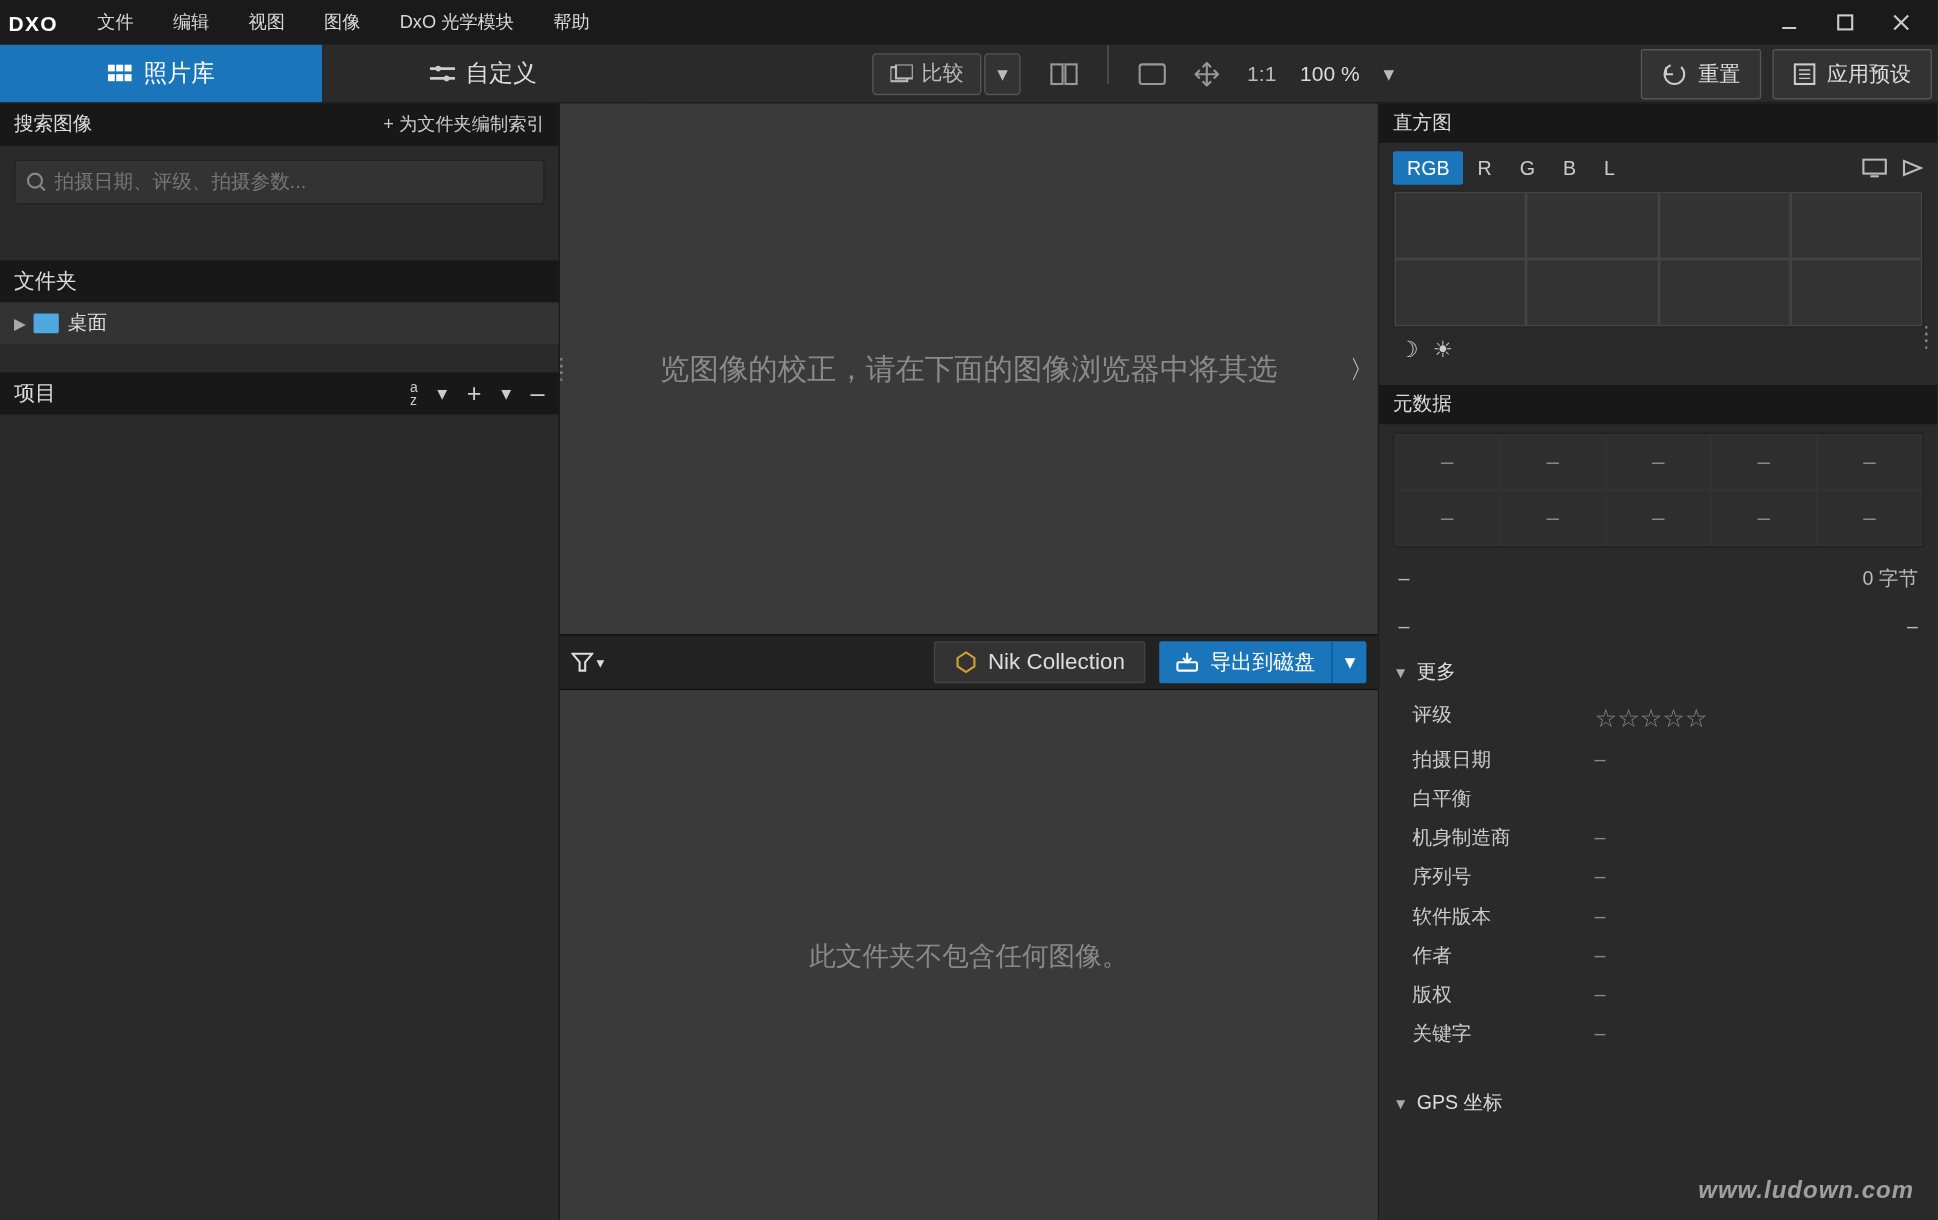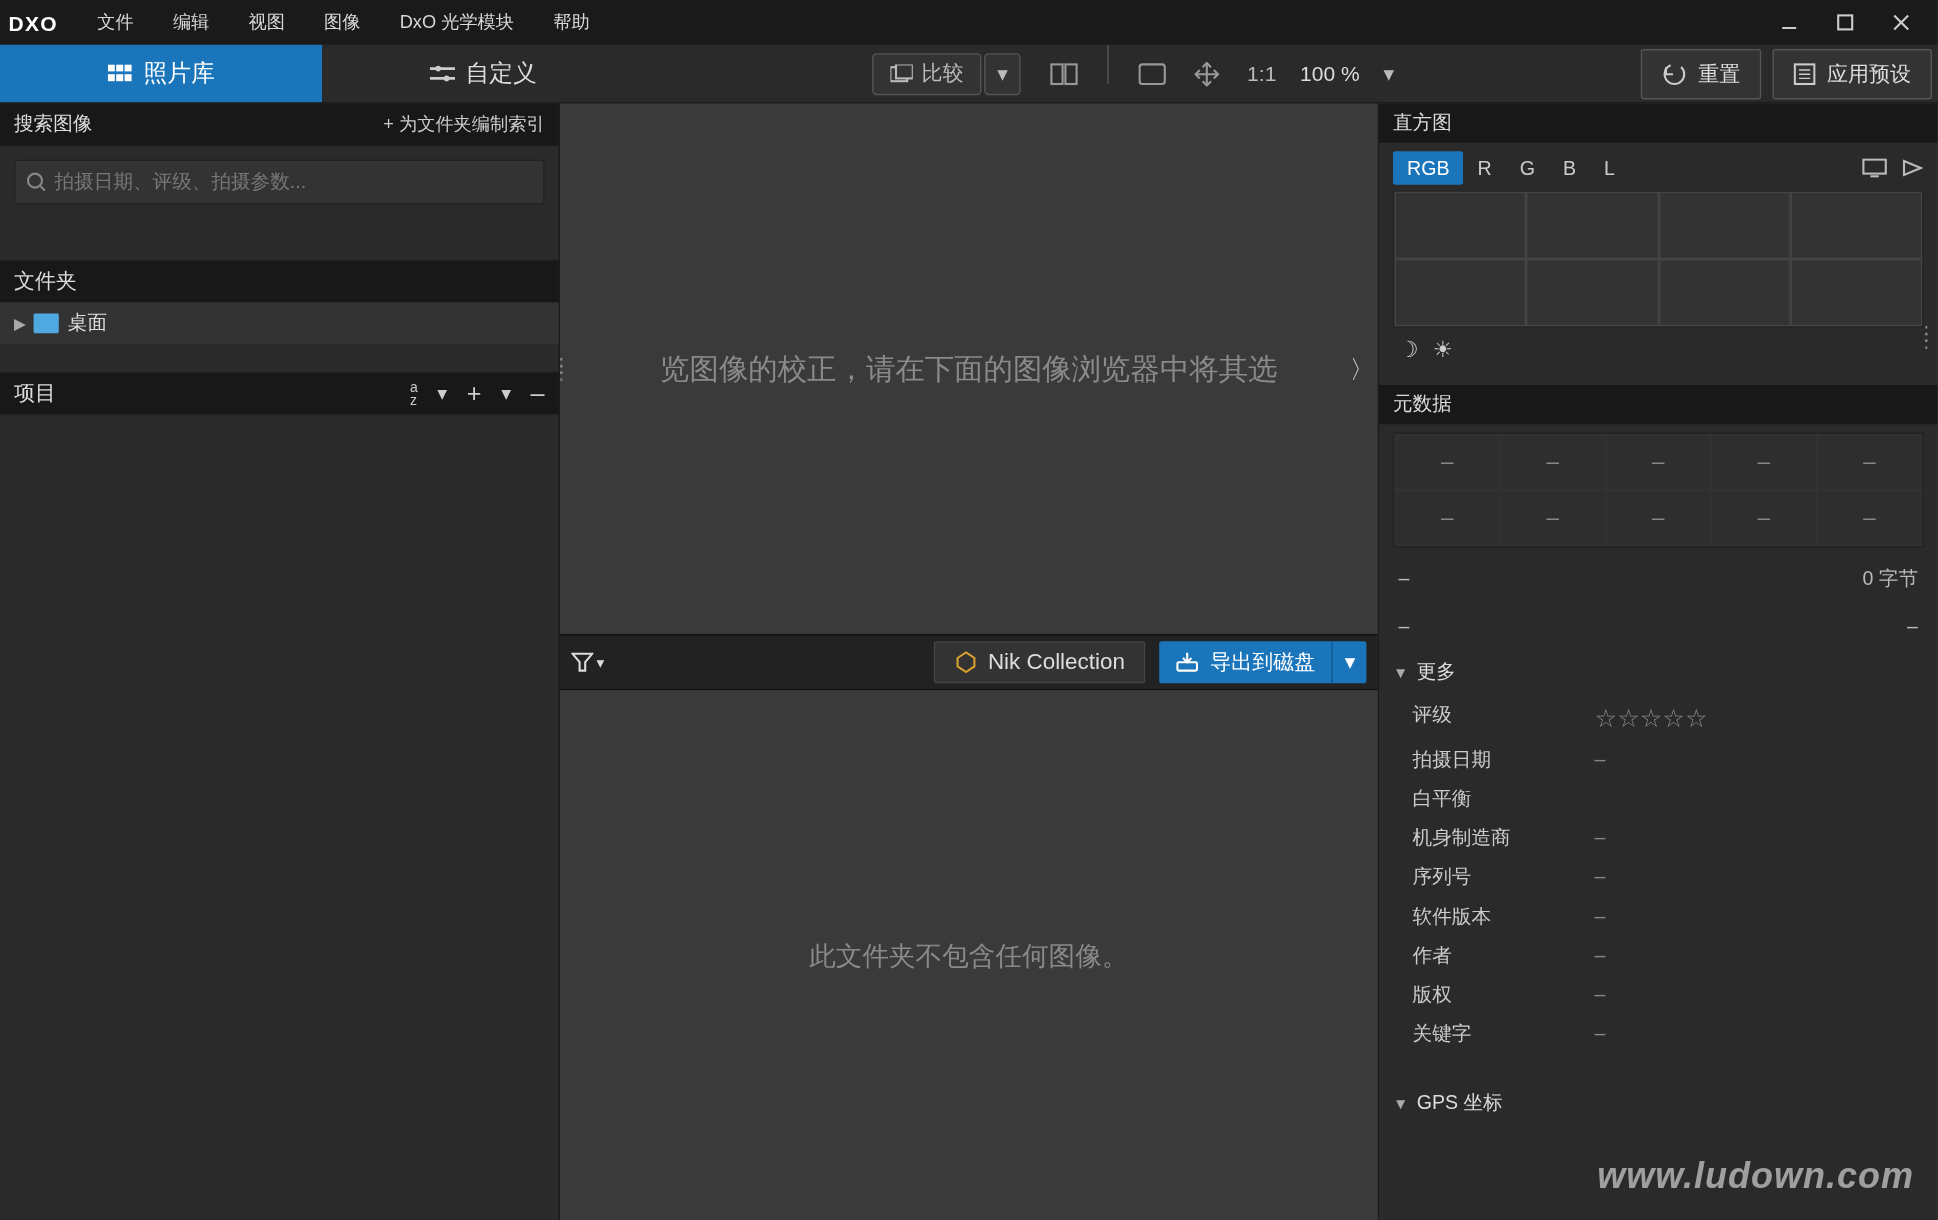--- a/index.html
+++ b/index.html
@@ -72,21 +72,21 @@
 .metacell { height:40px; display:flex; align-items:center; justify-content:center; color:#888; border:1px solid #333; background:#2e2e2e; }
 .metaline { display:flex; justify-content:space-between; padding:8px 14px; color:#bbb; font-size:14px; }
 .more { padding:8px 10px; color:#ddd; font-size:14px; display:flex; align-items:center; gap:6px; }
 .more .tri { color:#aaa; font-size:11px; }
 .kv { display:flex; padding:5px 14px 5px 24px; color:#ccc; font-size:14px; }
 .kv .k { width:130px; }
 .kv .v { color:#888; }
 .stars { display:flex; gap:2px; color:#888; font-size:18px; }
 .rgrip { position:absolute; right:1px; top:236px; color:#888; font-size:14px; line-height:5px; }
 
-.watermark { position:absolute; right:24px; bottom:23px; color:rgba(255,255,255,0.55); font-size:36px; font-weight:bold; font-style:italic; letter-spacing:1px; pointer-events:none; }
+.watermark { position:absolute; right:24px; bottom:16px; color:rgba(255,255,255,0.55); font-size:24px; font-weight:bold; font-style:italic; letter-spacing:1px; pointer-events:none; }
 
 svg { display:block; }
 </style>
 </head>
 <body>
 
 <div id="app">
 
   <div class="titlebar">
     <span class="logo">DXO</span>

